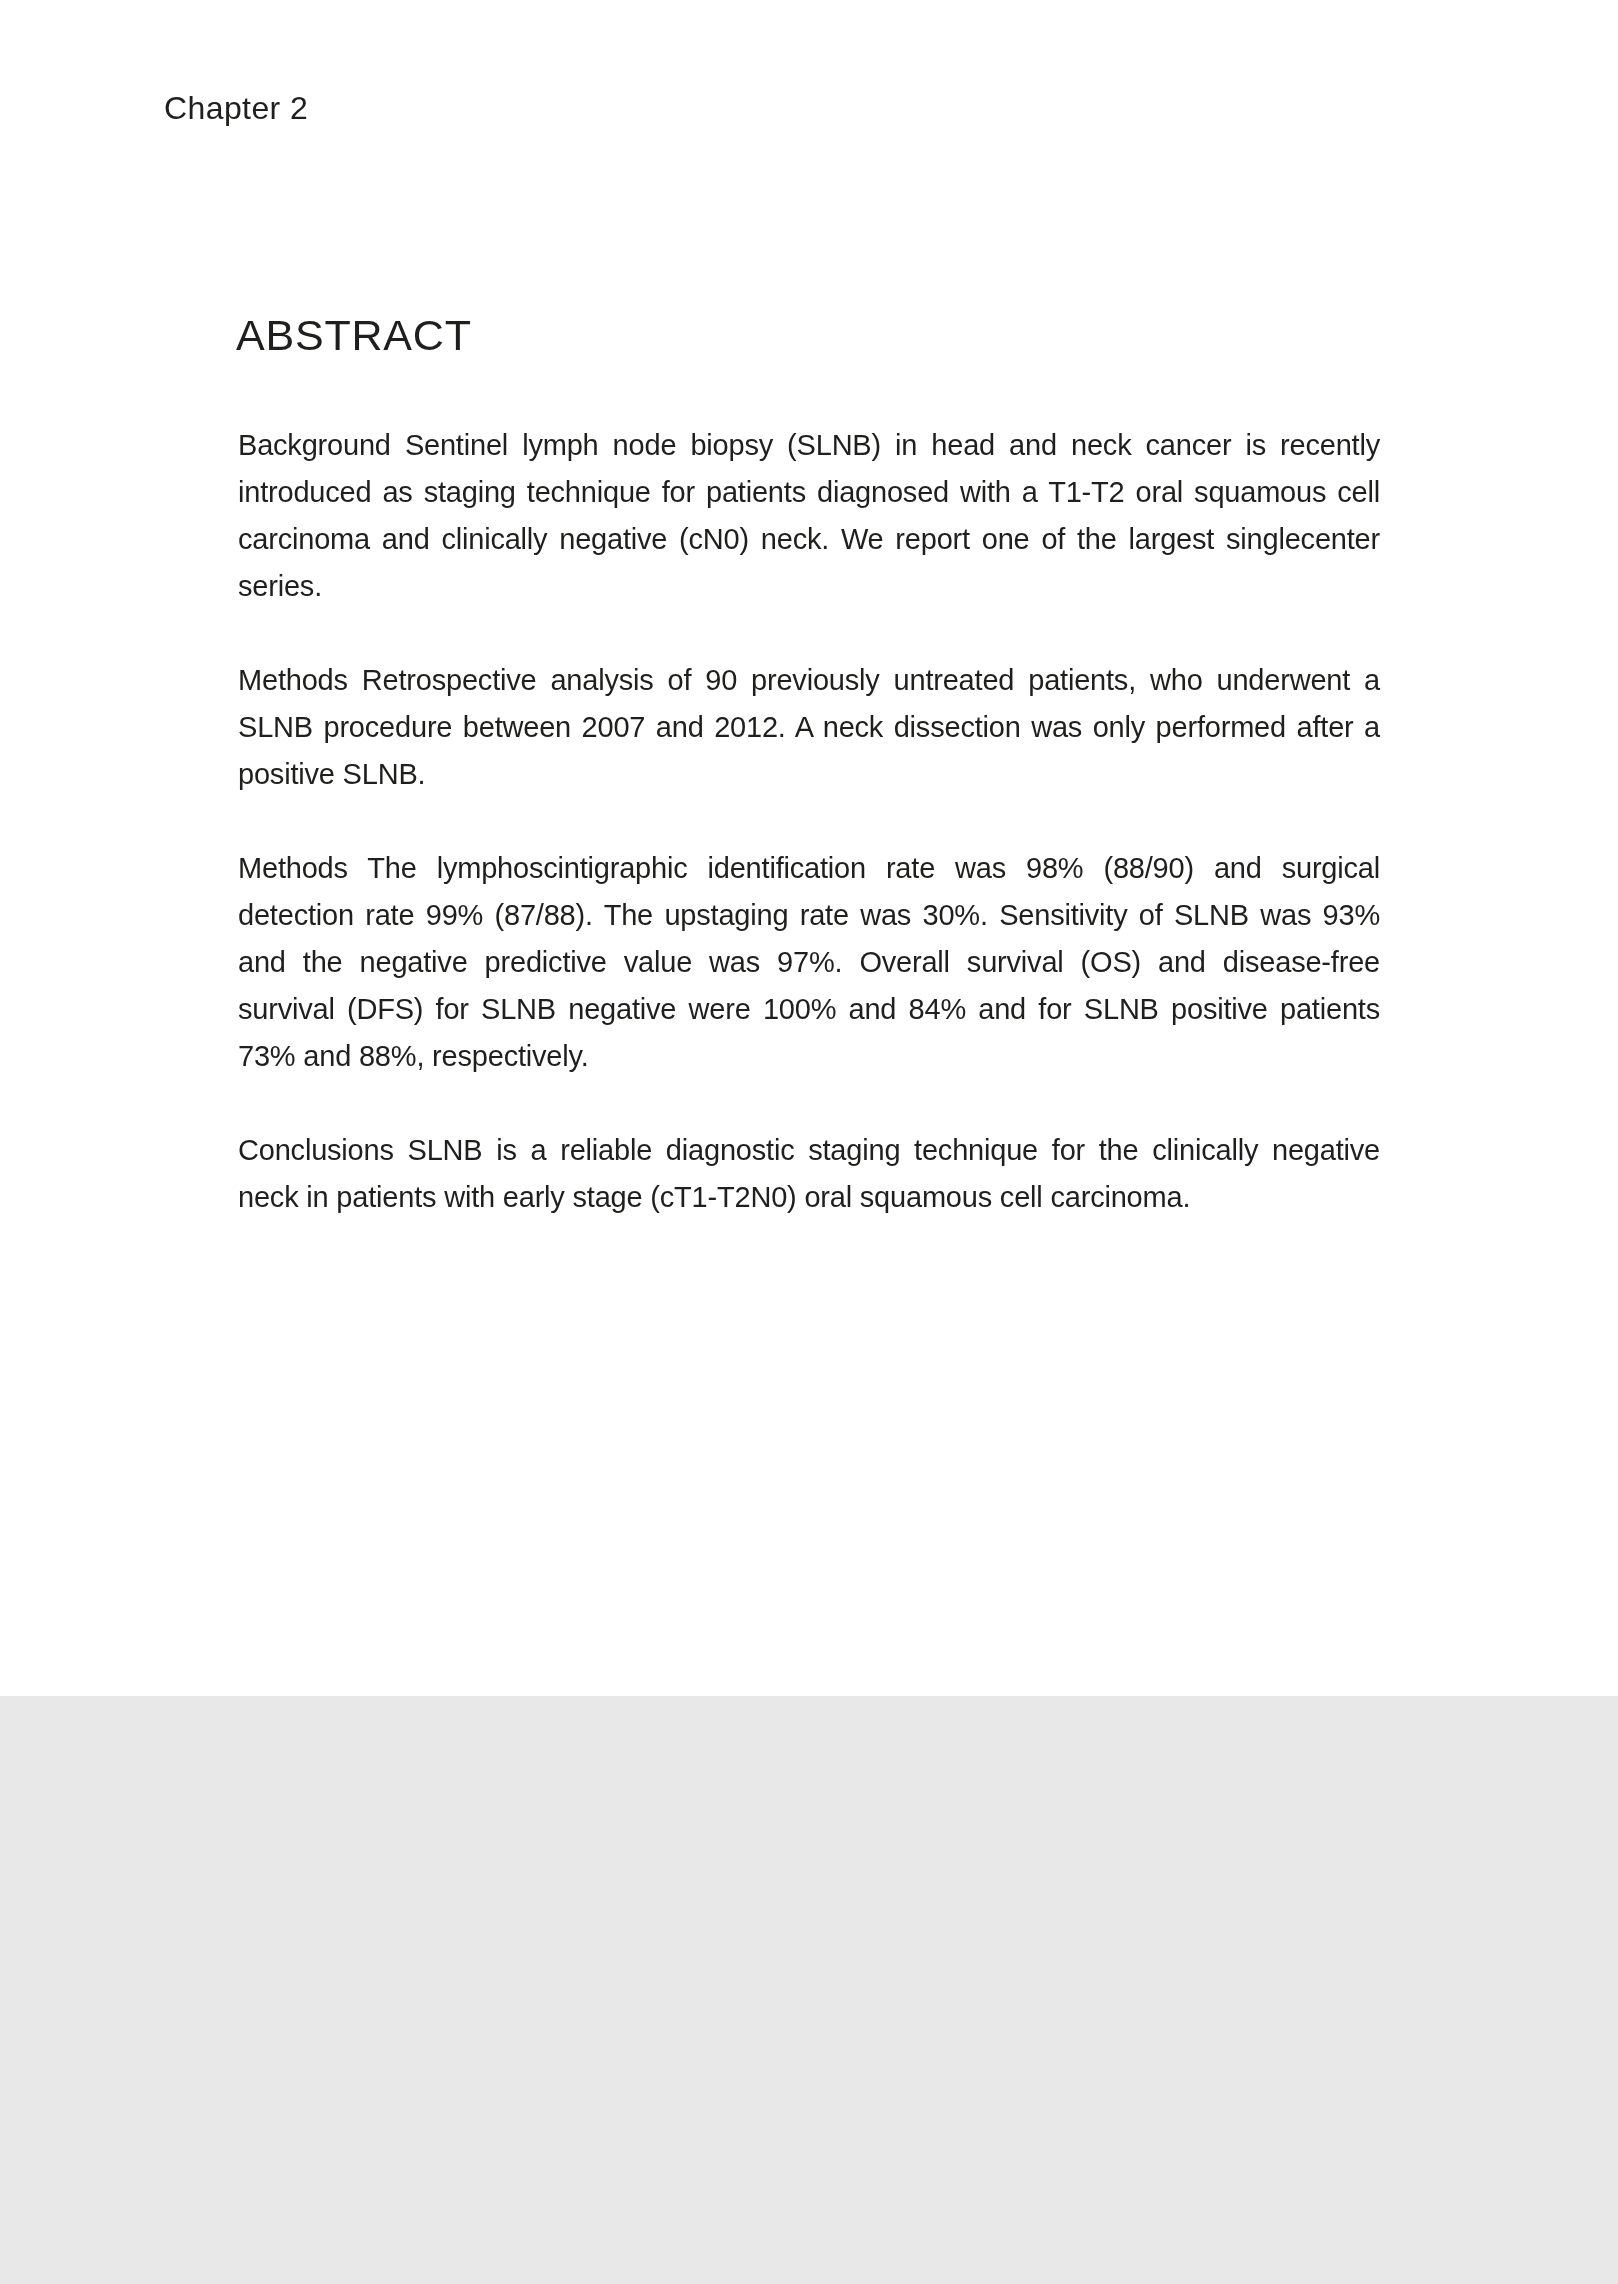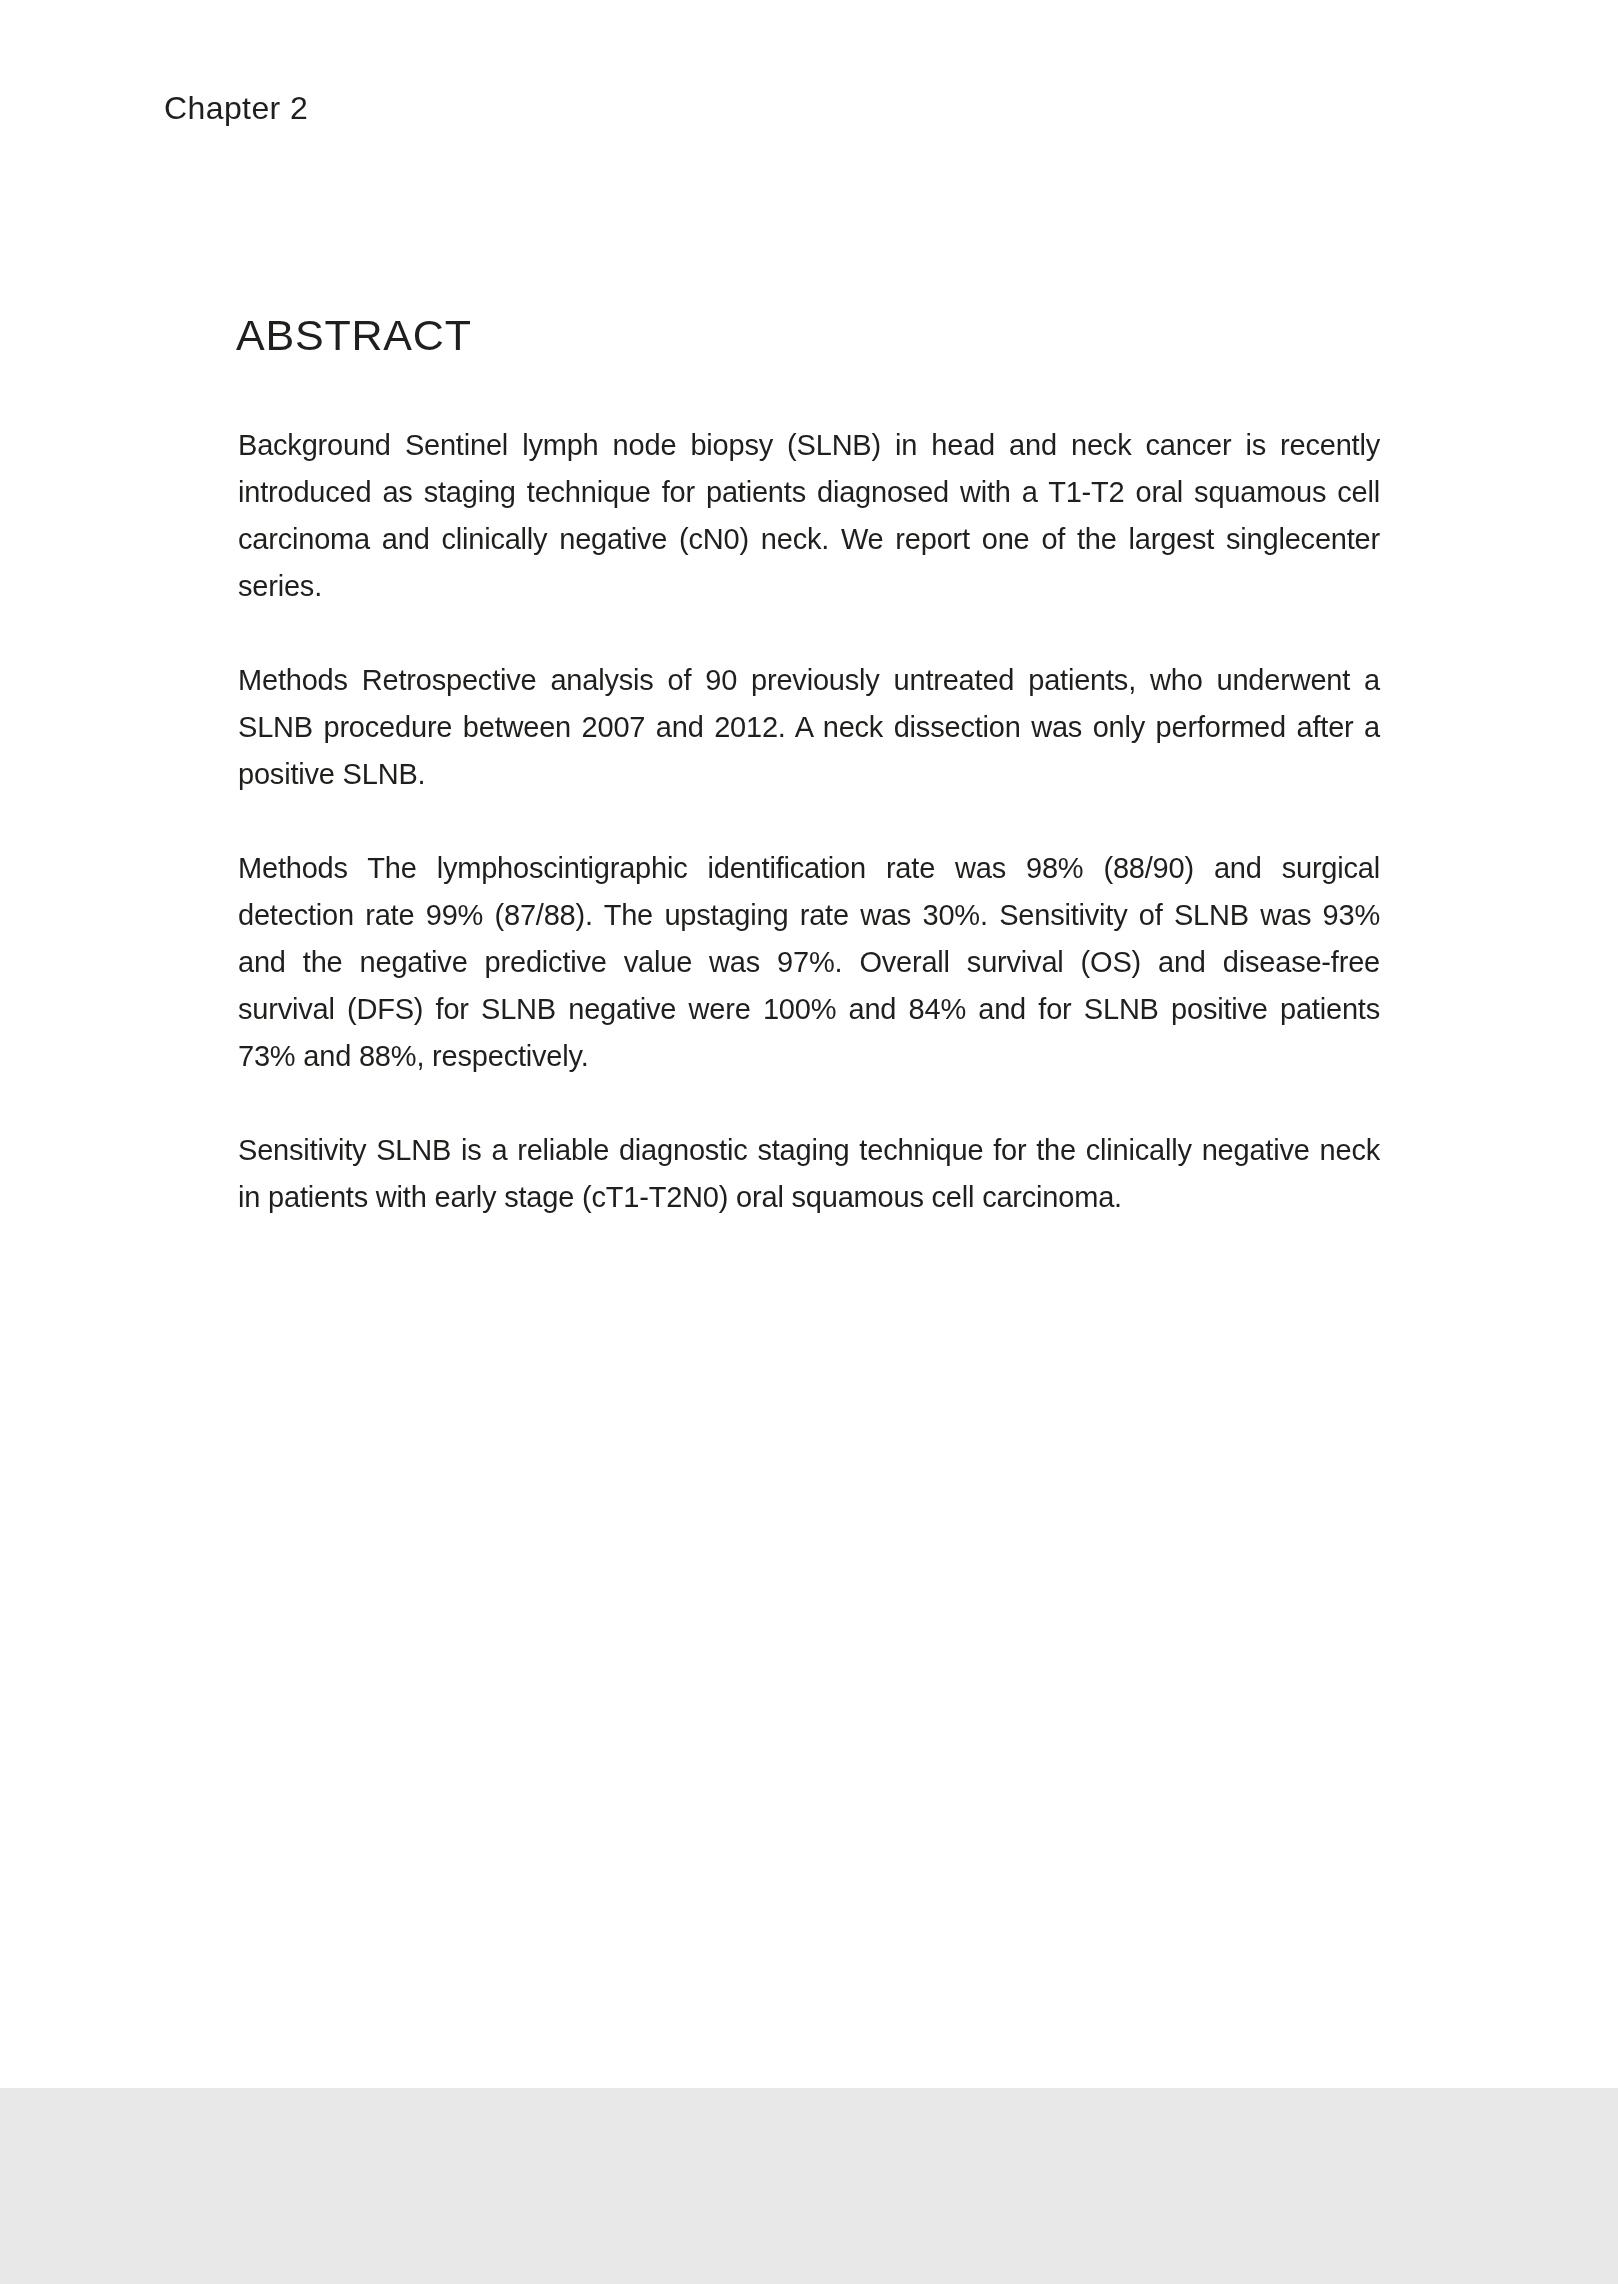--- a/index.html
+++ b/index.html
@@ -3,21 +3,21 @@
 <meta charset="utf-8">
 <style>
   html, body {
     margin: 0;
     padding: 0;
     background: #e8e8e8;
   }
   .page {
     position: relative;
     width: 1618px;
-    height: 2088px;
+    height: 1696px;
     background: #ffffff;
     font-family: "Liberation Sans", sans-serif;
     color: #1f1f1d;
     overflow: hidden;
   }
   .chapter-header {
     position: absolute;
     left: 164px;
     top: 92px;
     font-size: 32px;
@@ -83,21 +83,21 @@
       <span class="label">Methods</span>
       <span>Retrospective analysis of 90 previously untreated patients, who underwent a SLNB procedure between 2007 and 2012. A neck dissection was only performed after a positive SLNB.</span>
     </p>
 
     <p class="para">
       <span class="label">Methods</span>
       <span>The lymphoscintigraphic identification rate was 98% (88/90) and surgical detection rate 99% (87/88). The upstaging rate was 30%. Sensitivity of SLNB was 93% and the negative predictive value was 97%. Overall survival (OS) and disease-free survival (DFS) for SLNB negative were 100% and 84% and for SLNB positive patients 73% and 88%, respectively.</span>
     </p>
 
     <p class="para">
-      <span class="label">Sensitivity</span>
+      <span class="label">Conclusions</span>
       <span>SLNB is a reliable diagnostic staging technique for the clinically negative neck in patients with early stage (cT1-T2N0) oral squamous cell carcinoma.</span>
     </p>
 
   </div>
 
   <div class="page-number">32</div>
 
 </div>
 
 

